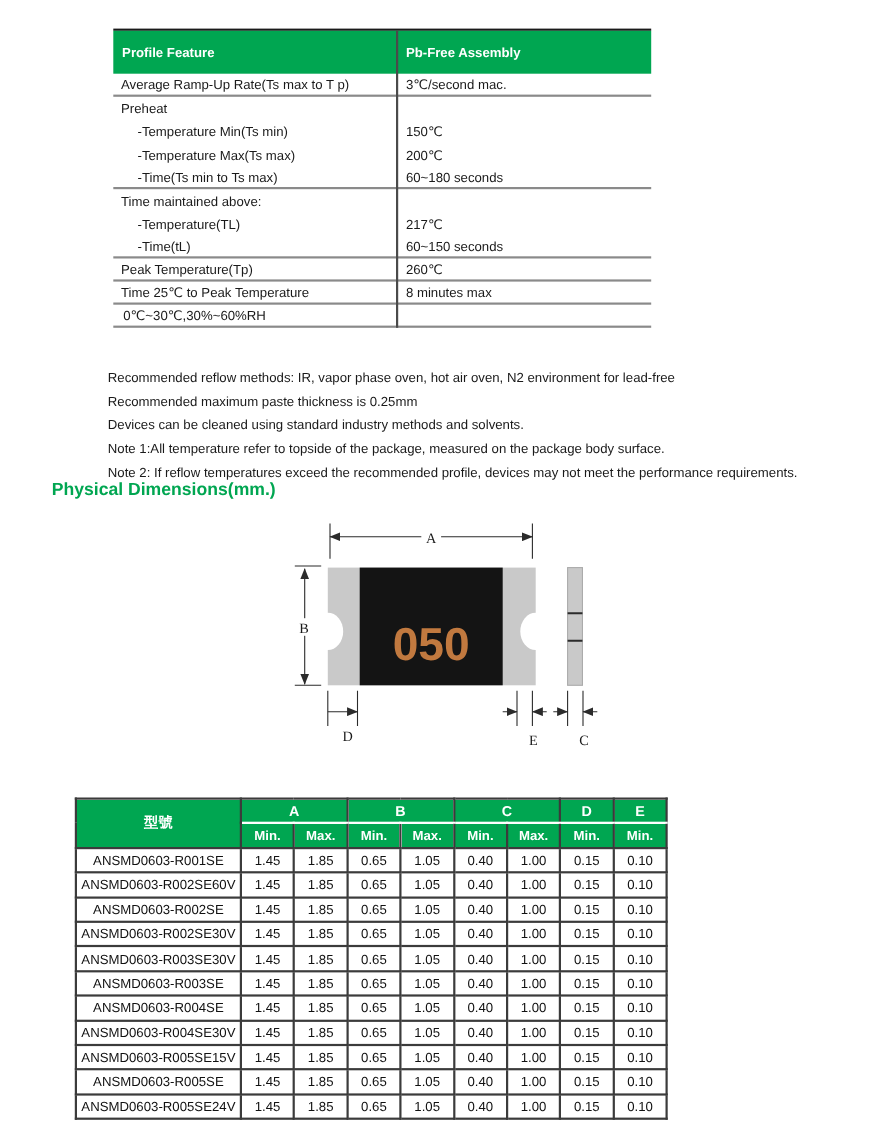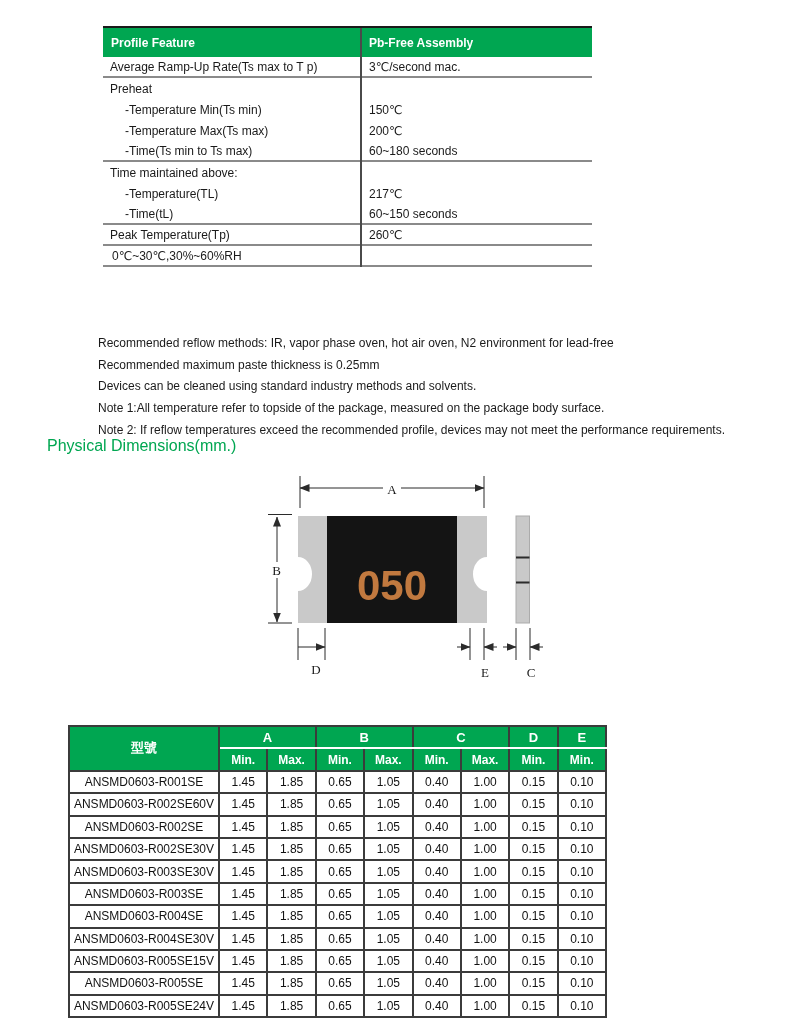--- a/index.html
+++ b/index.html
@@ -3,34 +3,34 @@
 <meta charset="utf-8">
 <style>
   html,body{margin:0;padding:0;background:#fff;}
   .page{position:relative;width:800px;height:1030px;background:#ffffff;overflow:hidden;
         font-family:"Liberation Sans","DejaVu Sans",sans-serif;color:#1a1a1a;}
 
   
   .profile-table{position:absolute;left:103px;top:26px;width:489px;
                  border-top:2px solid #1a1a1a;font-size:12px;}
   .pt-vline{position:absolute;left:257px;top:0;bottom:0;width:2px;background:#4a4a4a;}
-  .pt-header{display:flex;height:29px;background:#00A651;color:#ffffff;font-weight:bold;align-items:center;}
+  .pt-header{display:flex;height:39px;background:#00A651;color:#ffffff;font-weight:bold;align-items:center;}
   .pt-h1{width:257px;padding-left:8px;box-sizing:border-box;}
   .pt-h2{flex:1;padding-left:9px;}
   .pt-row{display:flex;height:21px;align-items:center;box-sizing:border-box;}
   .pt-row.divider{border-bottom:2px solid #8a8a8a;}
   .pt-c1{width:257px;padding-left:7px;box-sizing:border-box;white-space:nowrap;}
   .pt-c1.indent{padding-left:22px;}
   .pt-c2{flex:1;padding-left:9px;white-space:nowrap;}
 
   
   .notes{position:absolute;left:98px;top:333px;font-size:12px;line-height:21.7px;white-space:nowrap;}
 
   
-  .section-title{position:absolute;left:47px;top:437px;font-size:16px;font-weight:normal;color:#00A651;}
+  .section-title{position:absolute;left:47px;top:437px;font-size:16px;font-weight:bold;color:#00A651;}
 
   
   svg.drawing{position:absolute;left:260px;top:470px;}
   .dim-label{font-family:"Liberation Serif","DejaVu Serif",serif;font-size:13px;fill:#1a1a1a;}
 
   
   .dim-table{position:absolute;left:68px;top:725px;width:539px;border-collapse:collapse;
              table-layout:fixed;font-size:12px;text-align:center;}
   .dim-table th,.dim-table td{border:2px solid #3b3b3b;padding:0;height:20.4px;overflow:hidden;}
   .dim-table th{background:#00A651;color:#ffffff;font-weight:bold;}
@@ -80,20 +80,24 @@
         </div>
         <div class="pt-row divider">
           <div class="pt-c1 indent">-Time(tL)</div>
           <div class="pt-c2">60~150 seconds</div>
         </div>
         <div class="pt-row divider">
           <div class="pt-c1">Peak Temperature(Tp)</div>
           <div class="pt-c2">260℃</div>
         </div>
         <div class="pt-row divider">
+          <div class="pt-c1">Time 25℃ to Peak Temperature</div>
+          <div class="pt-c2">8 minutes max</div>
+        </div>
+        <div class="pt-row divider">
           <div class="pt-c2">0℃~30℃,30%~60%RH</div>
         </div>
       </div>
     <div class="pt-vline"></div>
   </div>
 
   <div class="notes">
       <div class="note-line">Recommended reflow methods: IR, vapor phase oven, hot air oven, N2 environment for lead-free</div>
       <div class="note-line">Recommended maximum paste thickness is 0.25mm</div>
       <div class="note-line">Devices can be cleaned using standard industry methods and solvents.</div>

